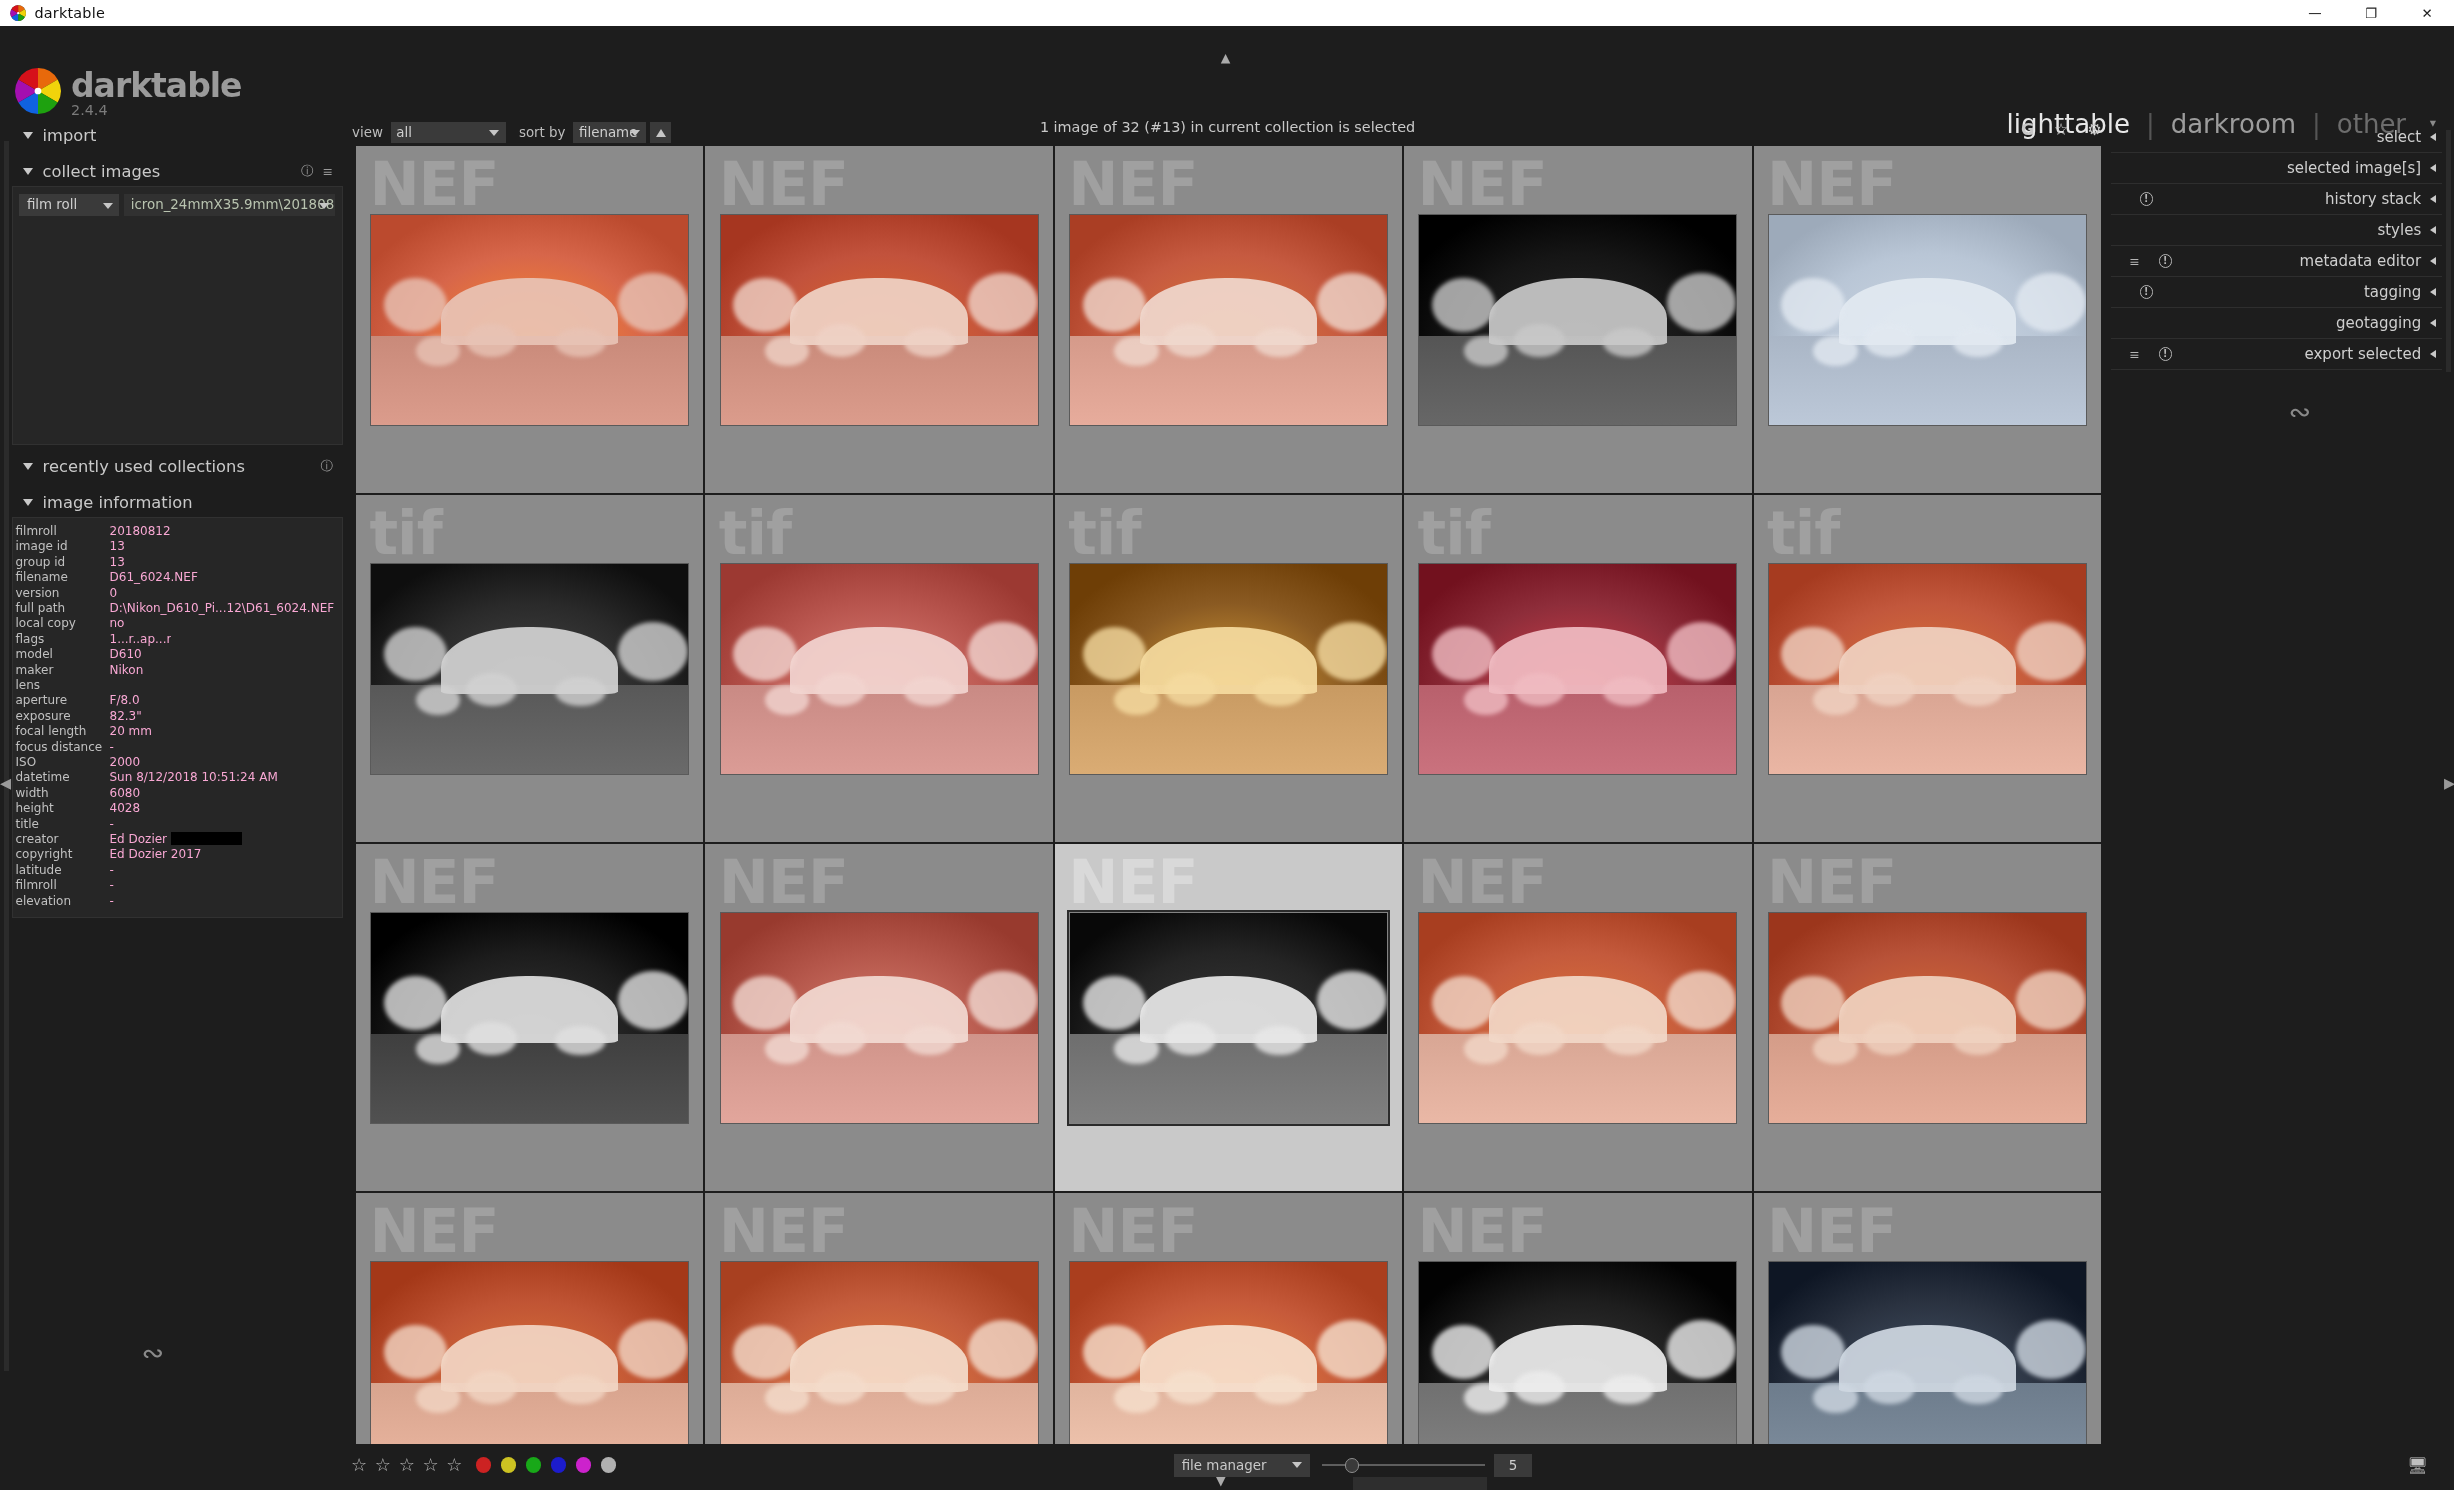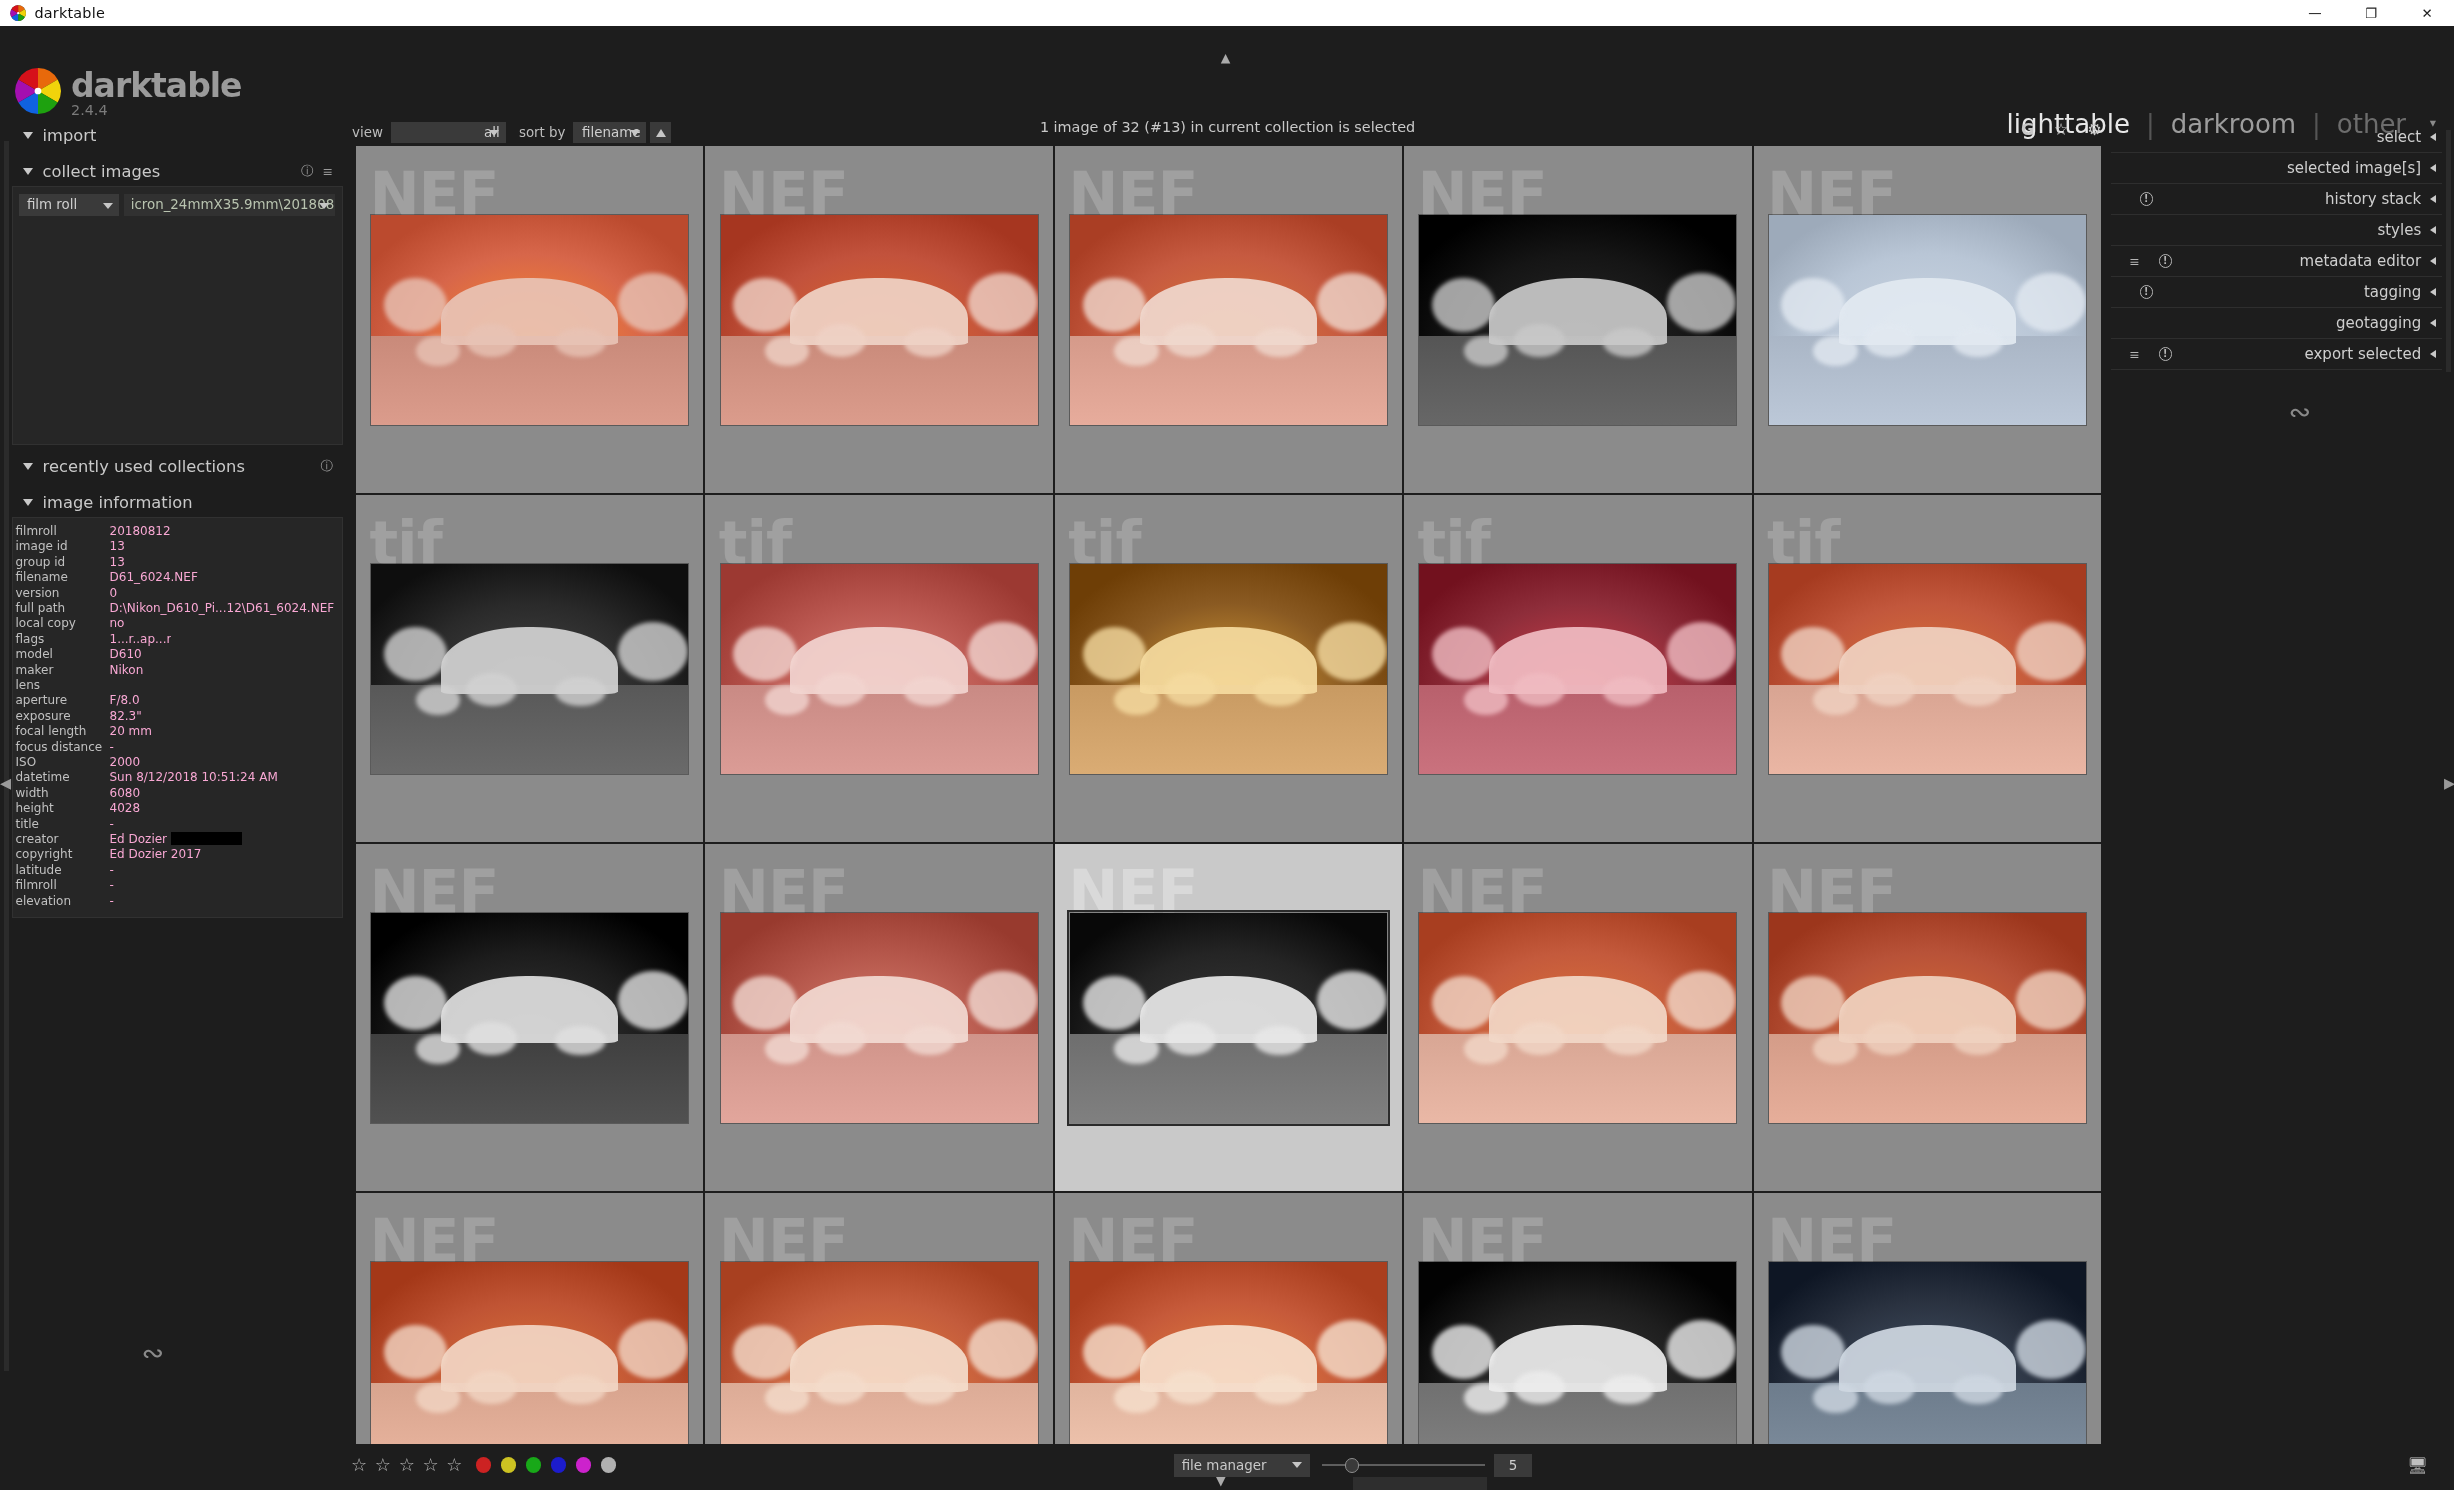--- a/index.html
+++ b/index.html
@@ -44,21 +44,21 @@
   #views .view.active { color: #e7e7e7; }
   #views .view.mid { color: #9c9c9c; }
   #views .sep { color: #555; margin: 0 7.7px; }
   #views .chev { font-size: 12.5px; color: #8a8a8a; margin-left: 15.4px; position: relative; top: -5.8px; }
 
   
   #toolbar { position: absolute; left: 352px; top: 96px; display: flex; align-items: center; height: 21px; }
   .tb-label { color: #bdbdbd; font-size: 13.4px; margin-right: 7.7px; }
   .dt-select {
     background: #3a3a3a; color: #cfcfcf; border: none; height: 21px;
-    font-size: 13.4px; font-family: inherit; padding: 0 5.8px 0 5.8px; position: relative; text-align: right;
+    font-size: 13.4px; font-family: inherit; padding: 0 5.8px 0 5.8px; position: relative;
   }
   .dt-select .caret {
     position: absolute; right: 6.7px; top: 7.7px; width: 0; height: 0;
     border-left: 5.8px solid transparent; border-right: 5.8px solid transparent;
     border-top: 6.7px solid #c6c6c6;
   }
   .dt-select.view-all { width: 115px; }
   .dt-select.sort-by { width: 73px; }
   .dt-select .sel-text { line-height: 21px; }
   .sort-dir {
@@ -147,21 +147,21 @@
     position: absolute; left: 355px; top: 119px; width: 1747px; height: 1326px;
     display: grid; grid-template-columns: repeat(5, 1fr); grid-auto-rows: 349px;
     overflow: hidden;
   }
   .cell {
     position: relative; background: #8b8b8b; border: 1px solid #1d1d1d;
     display: flex; align-items: center; justify-content: center; overflow: hidden;
   }
   .cell.selected { background: #c9c9c9; }
   .cell .ext {
-    position: absolute; left: 13.4px; top: 16px; font-size: 60px; font-weight: bold;
+    position: absolute; left: 13.4px; top: 6px; font-size: 60px; font-weight: bold;
     color: rgba(255,255,255,0.18); letter-spacing: -1px; line-height: 65px;
     pointer-events: none; user-select: none;
   }
   .cell.selected .ext { color: rgba(255,255,255,0.30); }
   .thumb {
     width: 317px; height: 210px; position: relative; overflow: hidden;
     box-shadow: 0 0 0 1px rgba(0,0,0,0.35);
   }
   .cell.selected .thumb { outline: 2.9px solid #2b2b2b; outline-offset: 1px; }
 

